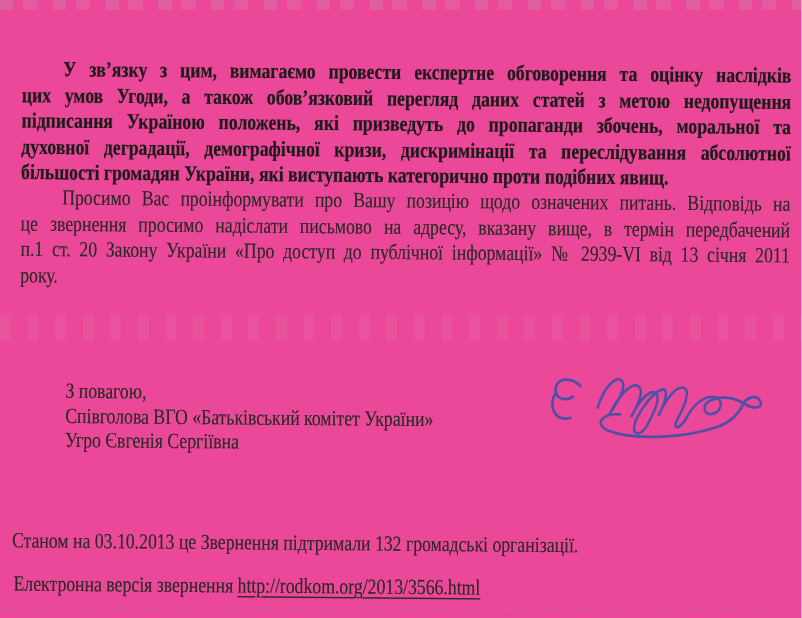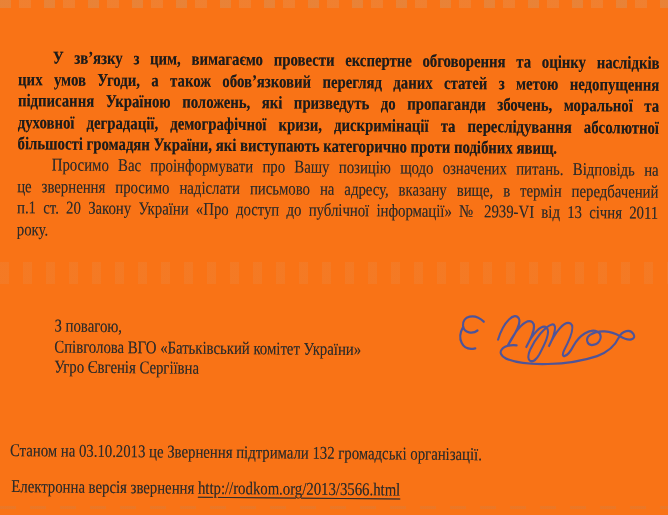--- a/index.html
+++ b/index.html
@@ -4,21 +4,21 @@
 <style>
   html, body {
     margin: 0;
     padding: 0;
     background: #ffffff;
   }
   .sheet {
     position: relative;
     width: 668px;
     height: 515px;
-    background: #f97316;
+    background: #ec4899;
     overflow: hidden;
     font-family: "Liberation Serif", "DejaVu Serif", serif;
   }
   
   .content {
     position: absolute;
     top: 0; left: 0;
     width: 815px;
     height: 515px;
     transform: rotate(0.5deg) scaleX(0.82);

